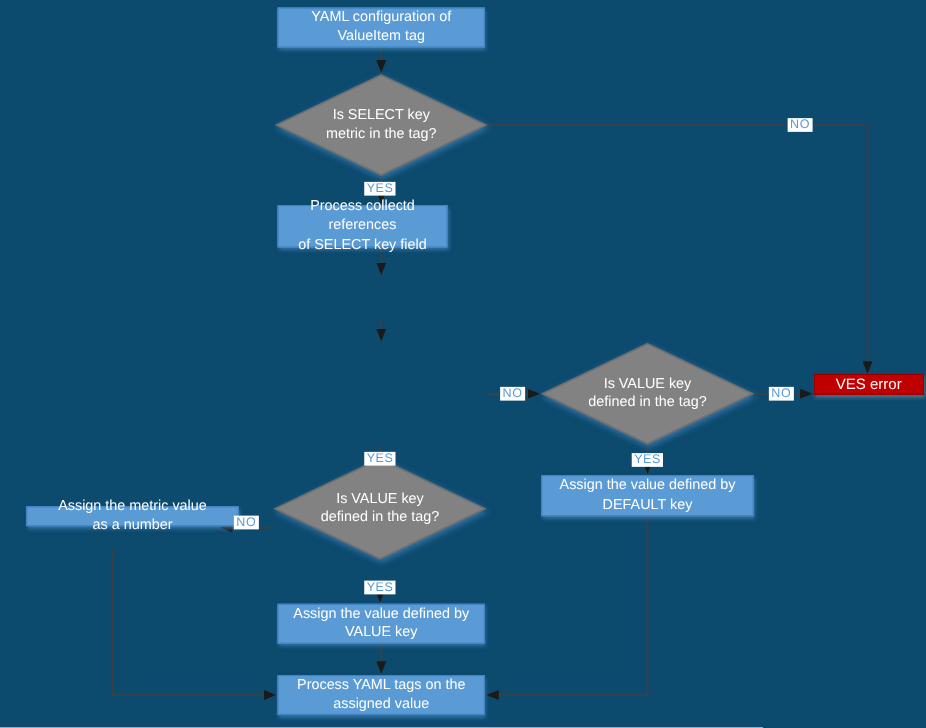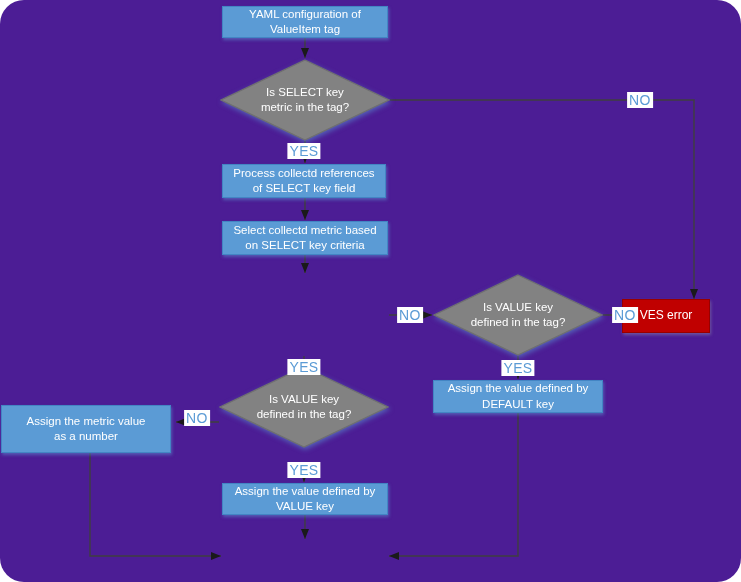--- a/index.html
+++ b/index.html
@@ -1,18 +1,18 @@
 <!DOCTYPE html>
 <html><head>
 <meta charset="utf-8">
 <style>
   html,body{margin:0;padding:0;background:#ffffff;}
   .canvas{
-    position:relative;width:741px;height:582px;background:#4c1d95;
-    font-family:"Liberation Sans",sans-serif;overflow:hidden;border-radius:24px;
+    position:relative;width:741px;height:582px;background:#0c4a6e;
+    font-family:"Liberation Sans",sans-serif;overflow:hidden;
   }
   .connectors{position:absolute;left:0;top:0;width:741px;height:582px;}
   .connectors polyline{fill:none;stroke:#3f3f3f;stroke-width:1.4;}
   .node{
     position:absolute;display:flex;align-items:center;justify-content:center;
     text-align:center;color:#ffffff;font-size:11.5px;line-height:15.5px;
     white-space:pre-line;box-sizing:border-box;
   }
   .process{
     background:#5B9BD5;border:1px solid #4385C4;
@@ -22,21 +22,21 @@
     background:#C00000;border:1px solid #980000;
     box-shadow:1px 2px 3px rgba(150,150,170,0.45);
     font-size:12px;
   }
   .decision{filter:drop-shadow(1px 2px 2.5px rgba(91,155,213,0.55));}
   .dshape{position:absolute;left:0;top:0;width:100%;height:100%;}
   .dshape polygon{fill:#828282;stroke:#707070;stroke-width:1.3;}
   .decision .txt{position:relative;z-index:1;}
   .branch{
     position:absolute;transform:translate(-50%,-50%);
-    font-size:14px;letter-spacing:0.4px;color:#5B9BD5;
+    font-size:10px;letter-spacing:0.4px;color:#5B9BD5;
     background:#ffffff;padding:0 2px;z-index:2;
   }
 </style>
 </head>
 <body>
 
 <div class="canvas">
 
   <svg class="connectors" width="741" height="582" viewBox="0 0 741 582" xmlns="http://www.w3.org/2000/svg">
     <defs>
@@ -58,47 +58,47 @@
     <polyline points="305,515 305,539" marker-end="url(#arrow)"></polyline>
     <polyline points="90,439 90,556 221,556" marker-end="url(#arrow)"></polyline>
     <polyline points="518,413 518,556 389,556" marker-end="url(#arrow)"></polyline>
   </svg>
 
   <div class="node process" style="left:222px;top:6px;width:166px;height:32px">
     <span class="txt">YAML configuration of
 ValueItem tag</span>
   </div>
 
-  <div class="node process" style="left:222px;top:164px;width:164px;height:34px">
+  <div class="node process" style="left:222px;top:164px;width:136px;height:34px">
     <span class="txt">Process collectd references
 of SELECT key field</span>
   </div>
 
-  <div class="node process" style="left:222px;top:221px;width:166px;height:34px">
-    <span class="txt">Select collectd metric based
-on SELECT key criteria</span>
-  </div>
 
   <div class="node process" style="left:433px;top:380px;width:170px;height:33px">
     <span class="txt">Assign the value defined by
 DEFAULT key</span>
   </div>
 
-  <div class="node process" style="left:1px;top:405px;width:170px;height:48px">
+  <div class="node process" style="left:21px;top:405px;width:170px;height:16px">
     <span class="txt">Assign the metric value
 as a number</span>
   </div>
 
   <div class="node process" style="left:222px;top:483px;width:166px;height:32px">
     <span class="txt">Assign the value defined by
 VALUE key</span>
   </div>
 
+  <div class="node process" style="left:222px;top:540px;width:166px;height:32px">
+    <span class="txt">Process YAML tags on the
+assigned value</span>
+  </div>
 
-  <div class="node error" style="left:622px;top:299px;width:88px;height:34px">
+  <div class="node error" style="left:651px;top:299px;width:88px;height:17px">
     <span class="txt">VES error</span>
   </div>
 
   <div class="node decision" style="left:220px;top:59px;width:170px;height:82px">
     <svg class="dshape" viewBox="0 0 170 82" preserveAspectRatio="none">
       <polygon points="85,1 169,41 85,81 1,41"></polygon>
     </svg>
     <span class="txt">Is SELECT key
 metric in the tag?</span>
   </div>

